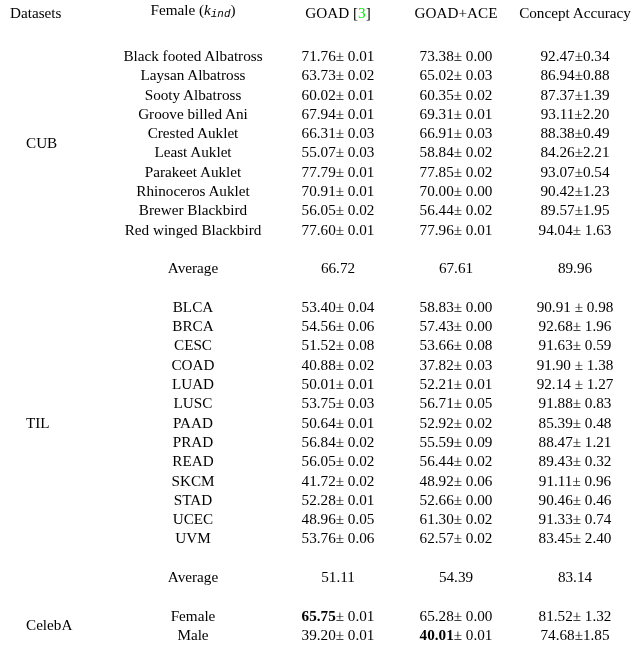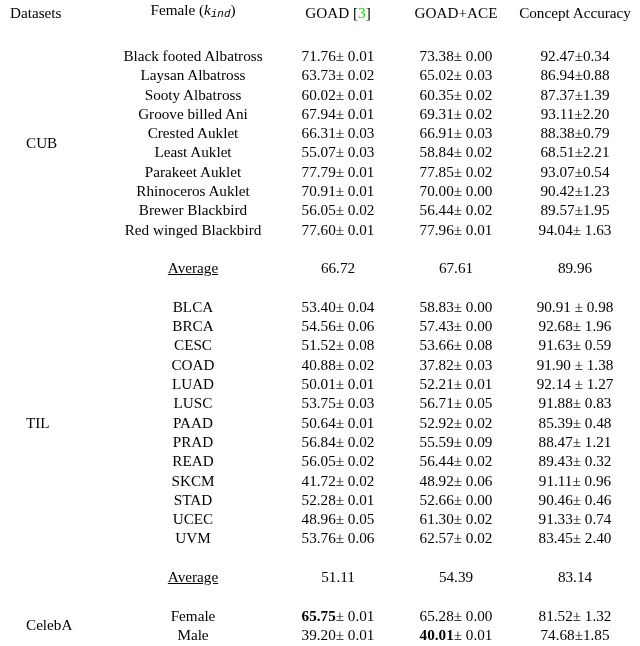--- a/index.html
+++ b/index.html
@@ -62,21 +62,21 @@
   }
   .header-row td.dataset-cell { text-align: left; padding-left: 6px !important; }
 
   .cite-green { color: #00e800; }
 
   .mathit { font-style: italic; }
   .sub { font-size: 0.72em; vertical-align: -0.22em; font-style: italic; font-family: Liberation Mono, monospace; }
 
   b, .bold { font-weight: bold; }
 
-  .avg-label { text-align: center; text-decoration: underline; }
+  .avg-label { text-align: center; }
 </style>
 </head>
 <body>
 
 <div id="table-wrap">
   <table class="results">
     <colgroup>
       <col class="c-dataset">
         <col class="c-class">
         <col class="c-goad">
@@ -112,34 +112,34 @@
       </tr>
       <tr>
         <td class="class-cell">Sooty Albatross</td>
         <td class="num-cell">60.02± 0.01</td>
         <td class="num-cell">60.35± 0.02</td>
         <td class="num-cell">87.37±1.39</td>
       </tr>
       <tr>
         <td class="class-cell">Groove billed Ani</td>
         <td class="num-cell">67.94± 0.01</td>
-        <td class="num-cell">69.31± 0.02</td>
+        <td class="num-cell">69.31± 0.01</td>
         <td class="num-cell">93.11±2.20</td>
       </tr>
       <tr>
         <td class="class-cell">Crested Auklet</td>
         <td class="num-cell">66.31± 0.03</td>
         <td class="num-cell">66.91± 0.03</td>
-        <td class="num-cell">88.38±0.79</td>
+        <td class="num-cell">88.38±0.49</td>
       </tr>
       <tr>
         <td class="class-cell">Least Auklet</td>
         <td class="num-cell">55.07± 0.03</td>
         <td class="num-cell">58.84± 0.02</td>
-        <td class="num-cell">68.51±2.21</td>
+        <td class="num-cell">84.26±2.21</td>
       </tr>
       <tr>
         <td class="class-cell">Parakeet Auklet</td>
         <td class="num-cell">77.79± 0.01</td>
         <td class="num-cell">77.85± 0.02</td>
         <td class="num-cell">93.07±0.54</td>
       </tr>
       <tr>
         <td class="class-cell">Rhinoceros Auklet</td>
         <td class="num-cell">70.91± 0.01</td>

